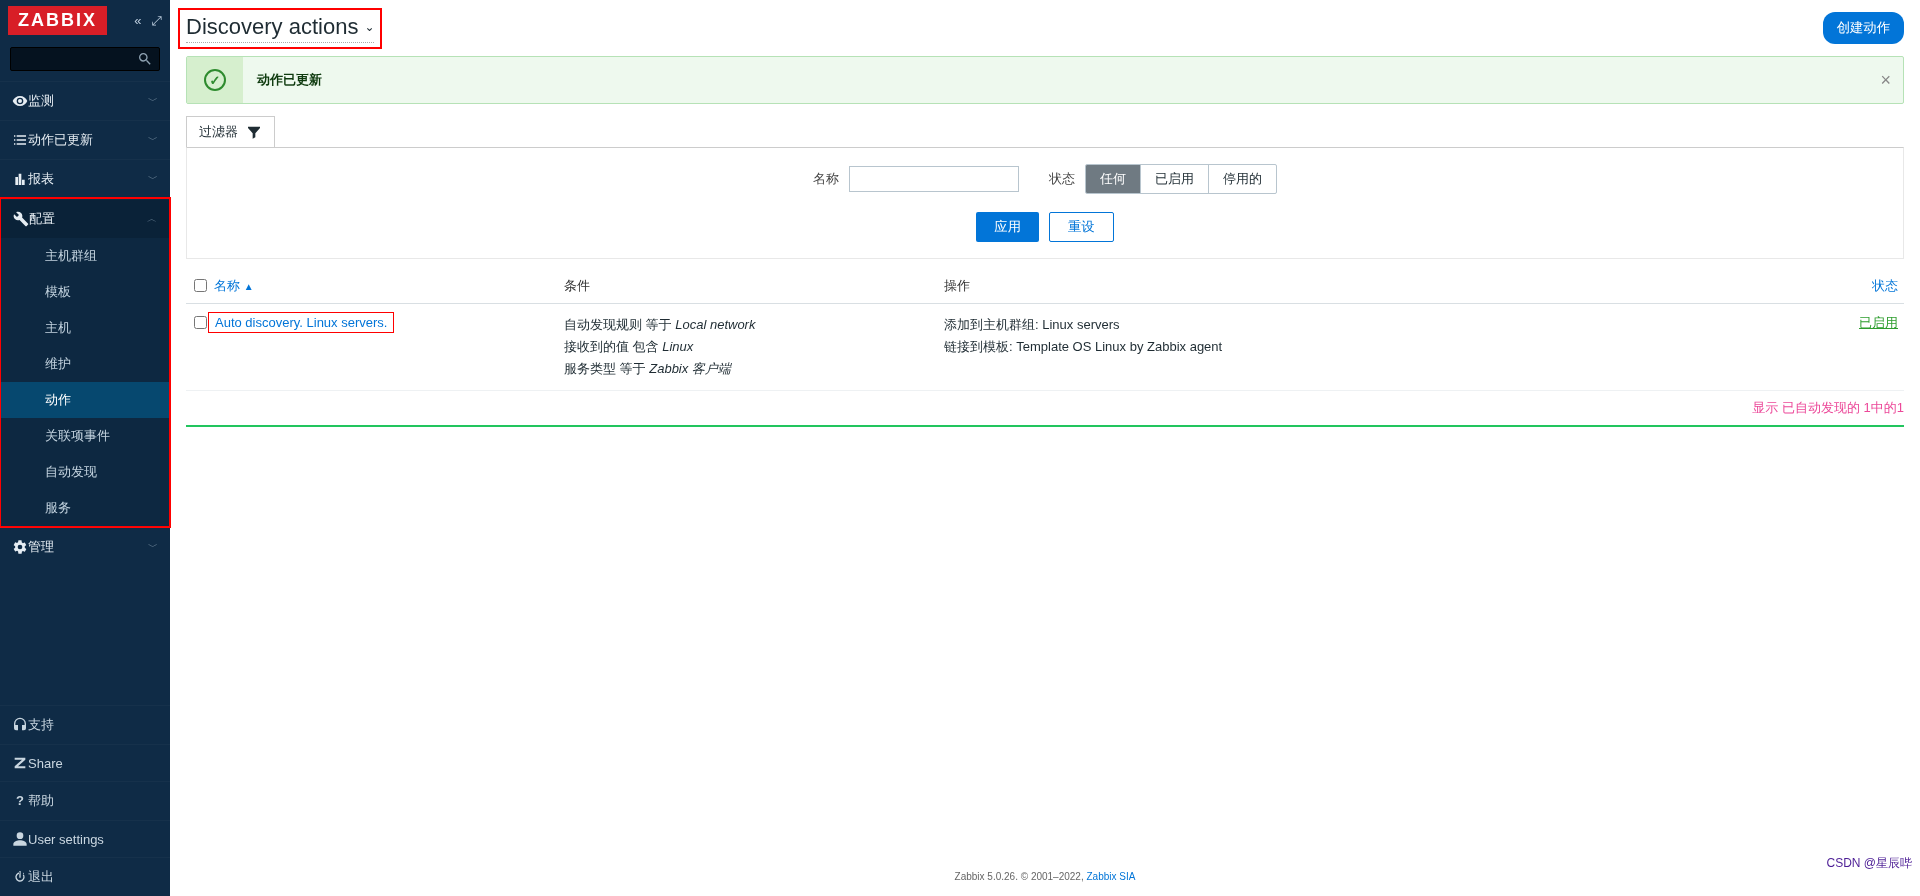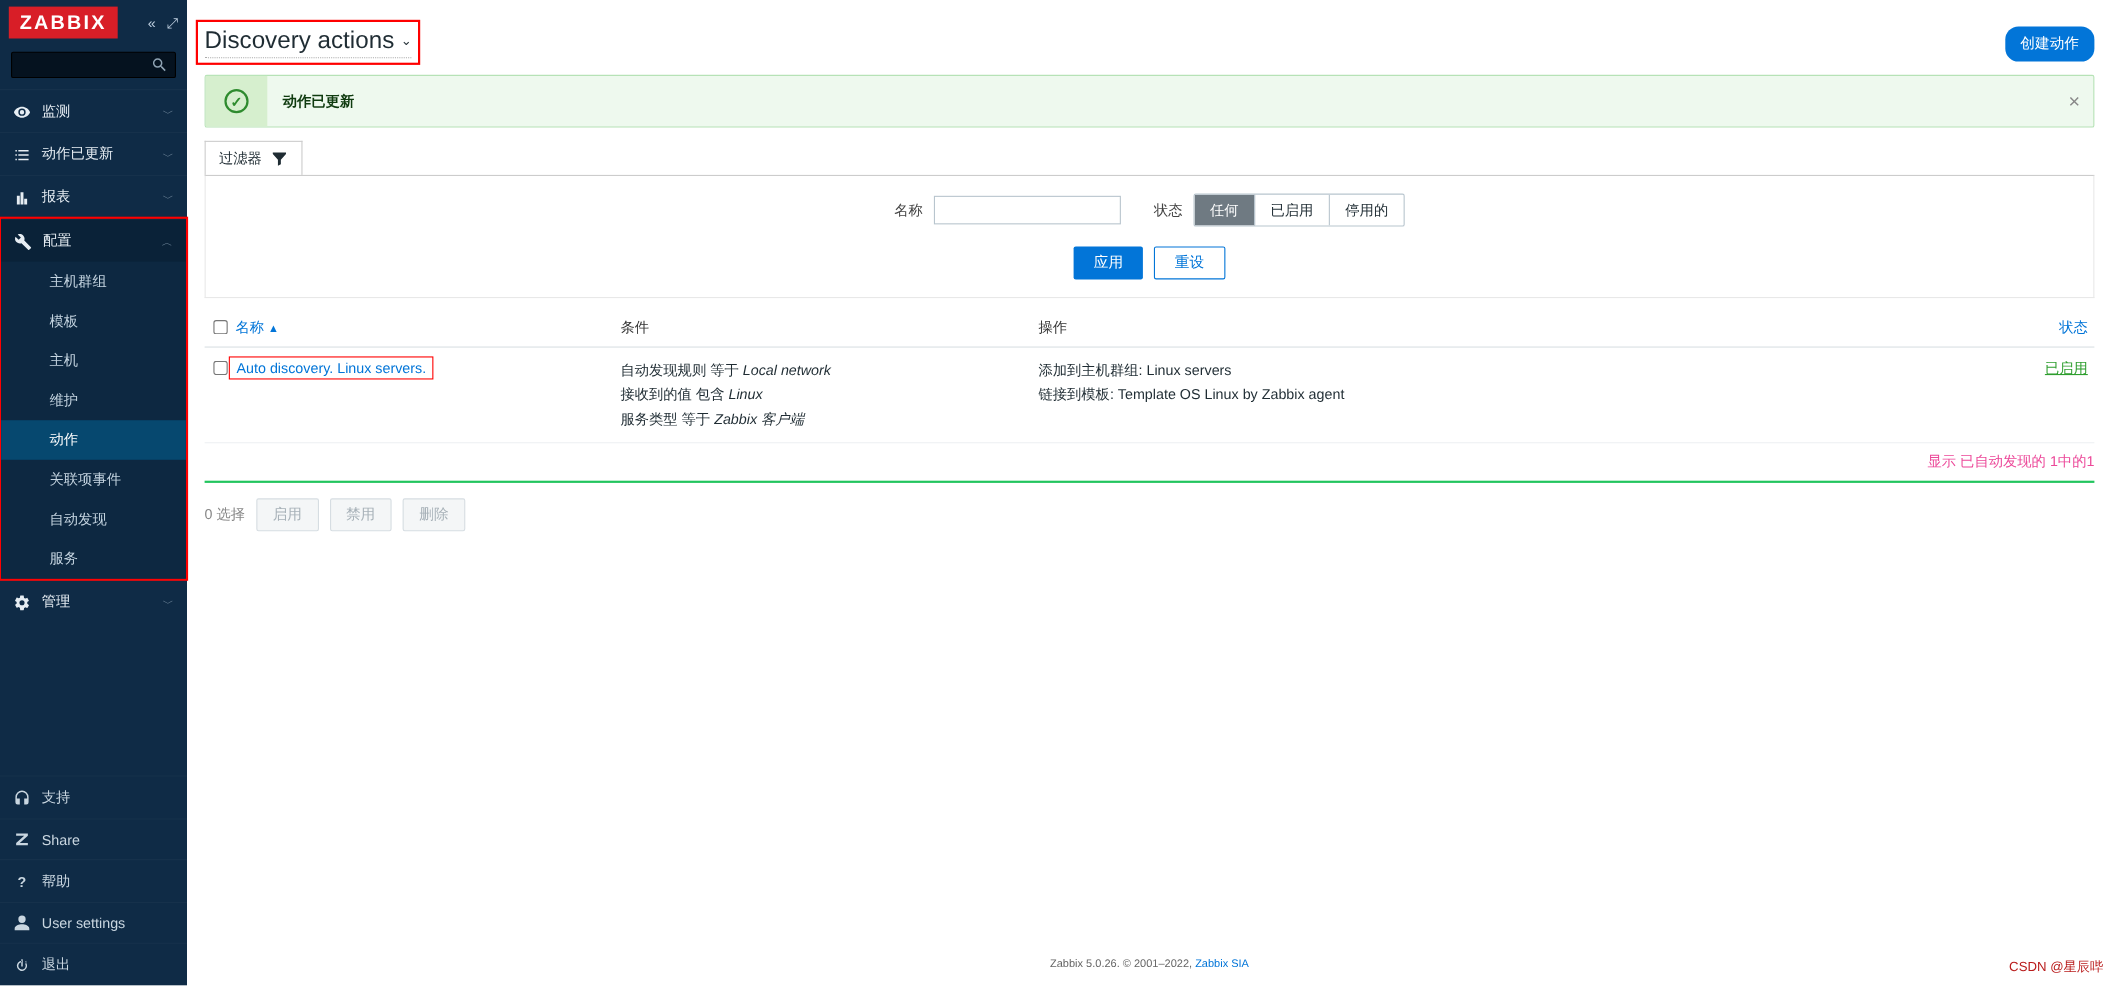--- a/index.html
+++ b/index.html
@@ -7,31 +7,31 @@
 .app{display:flex;min-height:100vh}
 .sidebar{width:170px;background:#0f2b46;color:#c9d6e0;display:flex;flex-direction:column;flex-shrink:0}
 .logo-row{display:flex;align-items:center;padding:6px 8px;gap:8px}
 .logo{background:#d81e27;color:#fff;font-weight:bold;font-size:18px;padding:4px 10px;letter-spacing:2px}
 .logo-icons{display:flex;gap:10px;color:#bcd;margin-left:auto}
 .search-row{padding:6px 10px 10px}
 .search-box{background:#05121f;border:1px solid #000;width:100%;display:flex;align-items:center;padding:3px 6px;border-radius:2px}
 .search-box .sp{flex:1}
 .search-box svg{fill:#8fa3b3}
 .nav{flex:1}
-.nav-item{display:flex;align-items:flex-end;padding:10px 12px;gap:10px;cursor:pointer;border-top:1px solid rgba(255,255,255,.03)}
+.nav-item{display:flex;align-items:center;padding:10px 12px;cursor:pointer;border-top:1px solid rgba(255,255,255,.03)}
 .nav-item.top{color:#e6edf3}
 .nav-item .lbl{flex:1}
 .nav-item .chev{font-size:10px;color:#6b8296}
 .nav-item.expanded{background:#0a2238}
 .sub{background:#0d2841}
 .sub .sub-item{padding:9px 12px 9px 44px;cursor:pointer;color:#c4d4e0}
 .sub .sub-item.active{background:#06486f;color:#fff}
 .nav-foot .nav-item{color:#c9d6e0}
 .main{flex:1;display:flex;flex-direction:column;min-width:0}
-.topbar{display:flex;align-items:flex-start;padding:24px 16px 8px}
+.topbar{display:flex;align-items:center;padding:12px 16px 8px}
 .title-dd{display:flex;align-items:center;font-size:22px;color:#1f2c33;gap:6px;border-bottom:1px dotted #aaa;padding-bottom:2px}
 .title-dd .car{font-size:12px}
 .red-box{border:2px solid red;padding:4px 6px;margin:-6px -8px}
 .spacer{flex:1}
 .btn-primary{background:#0275d8;color:#fff;border:none;padding:7px 14px;border-radius:12px;cursor:pointer}
 .msg{margin:4px 16px 0;border:1px solid #b6e2b6;background:#eef9ee;display:flex;align-items:center;border-radius:2px}
 .msg .check{width:56px;background:#d6efce;display:flex;align-items:center;justify-content:center;align-self:stretch;padding:12px 0}
 .msg .check-circ{width:22px;height:22px;border:2px solid #2e8b2e;border-radius:50%;display:flex;align-items:center;justify-content:center;color:#2e8b2e;font-weight:bold}
 .msg-txt{padding:0 14px;font-weight:bold;color:#0f3b0f;flex:1}
 .msg-x{padding:0 12px;color:#888;cursor:pointer;font-size:18px}
@@ -64,21 +64,21 @@
 .c-name .rb{border:1.5px solid red;display:inline-block;padding:2px 6px;margin:-2px -6px}
 .c-cond .ln,.c-op .ln{line-height:1.7}
 .c-cond em{font-style:italic}
 .c-op strong{font-weight:normal}
 .status-en{color:#2e9e2e}
 .tbl-foot{display:flex;justify-content:flex-end;padding:8px 0;color:#ec4899;border-bottom:2px solid #22c55e}
 .bulk{margin:14px 16px;display:flex;align-items:center;gap:10px;color:#888}
 .btn-d{background:#f4f6f7;border:1px solid #d6dde2;color:#a7b1b8;padding:5px 14px;border-radius:2px;cursor:not-allowed}
 .page-foot{margin-top:auto;text-align:center;padding:14px;color:#666;font-size:10px}
 .page-foot a{color:#0275d8;text-decoration:none}
-.wm{position:fixed;bottom:8px;right:8px;color:#b91c1c;font-size:12px}
+.wm{position:fixed;bottom:24px;right:8px;color:#4c1d95;font-size:12px}
 .ico{width:16px;height:16px;fill:currentColor;flex-shrink:0}
 .red-sec{border:2px solid red;margin:-1px}
 </style>
 </head>
 <body>
 
 <div class="app">
   <aside class="sidebar">
     <div class="logo-row">
       <div class="logo">ZABBIX</div>
@@ -247,25 +247,19 @@
         </div>
         <div class="c-op">
           <div class="ln"><strong>添加到主机群组: </strong><span>Linux servers</span></div>
           <div class="ln"><strong>链接到模板: </strong><span>Template OS Linux by Zabbix agent</span></div>
         </div>
         <div class="c-st"><a href="#" class="status-en">已启用</a></div>
       </div>
       <div class="tbl-foot">显示 已自动发现的 1中的1</div>
     </div>
 
-    <div class="bulk">
-      <span>0 选择</span>
-      <button class="btn-d">启用</button>
-      <button class="btn-d">禁用</button>
-      <button class="btn-d">删除</button>
-    </div>
 
     <div class="page-foot">
       <span>Zabbix 5.0.26. © 2001–2022, </span><a href="#">Zabbix SIA</a>
     </div>
   </main>
 </div>
 <div class="wm">CSDN @星辰哔</div>
 
 </body></html>

